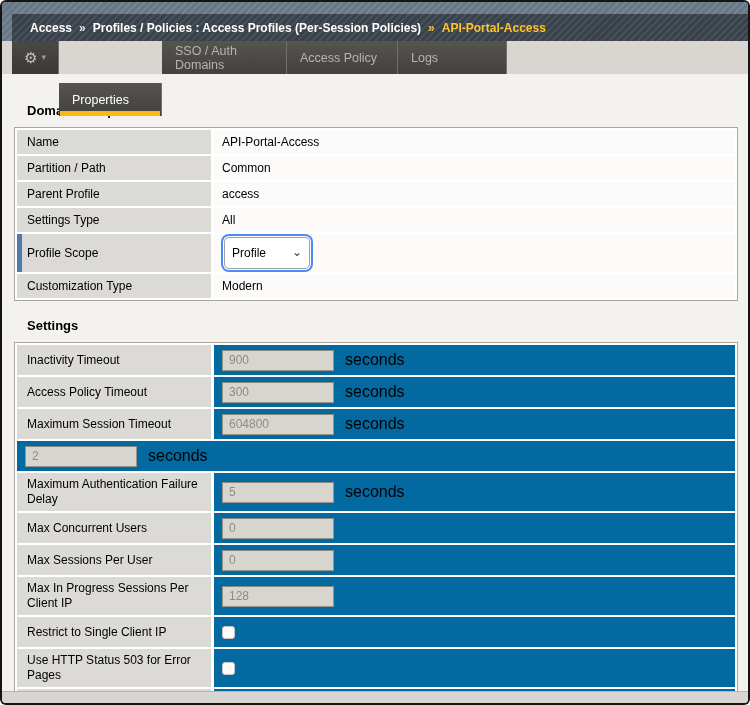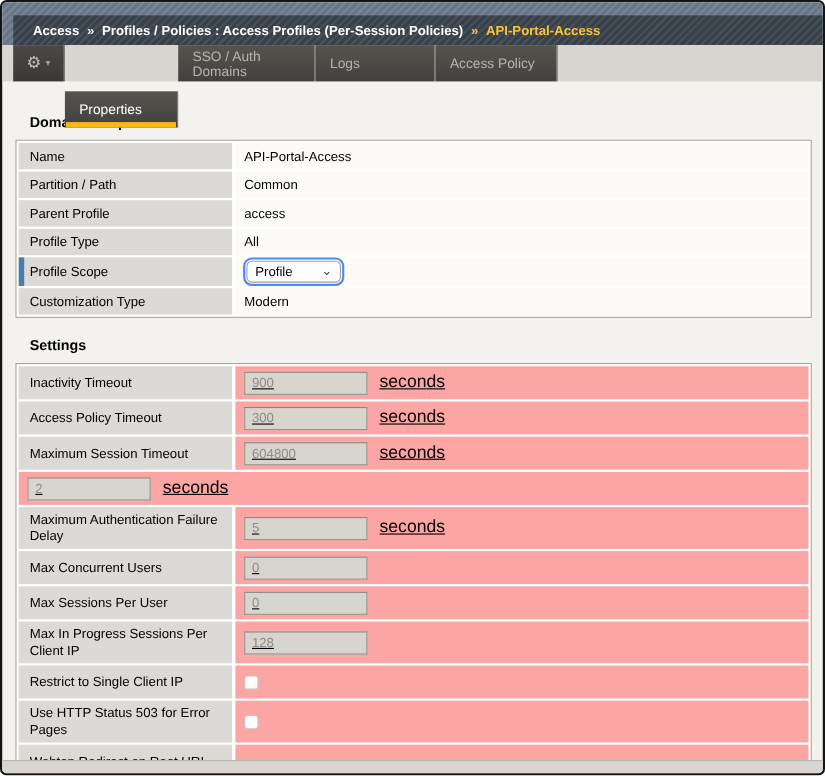--- a/index.html
+++ b/index.html
@@ -60,29 +60,29 @@
   .cell-label {
     width:194px; flex:none; background:#dcdad6; color:#000; font-size:12px;
     padding:4px 6px 4px 10px; display:flex; align-items:center; line-height:1.25;
     position:relative;
   }
   .cell-value { flex:1; font-size:12px; color:#000; display:flex; align-items:center;
                 padding:3px 8px; }
   .gp .cell-label { min-height:24px; }
   .gp .cell-value { background:#fcfbfa; min-height:24px; }
   .st .cell-label { min-height:30px; }
-  .st .cell-value { background:#fca5a5; min-height:30px;text-decoration:underline; }
+  .st .cell-value { background:#0369a1; min-height:30px; }
 
   .row.highlighted .cell-label::before {
     content:""; position:absolute; left:0; top:0; bottom:0; width:5px; background:#4d7cac;
   }
 
   
   .select {
-    min-width:86px; height:20px; background:#fff; border:1px solid #9aa0a6; border-radius:5px;
+    min-width:86px; height:32px; background:#fff; border:1px solid #9aa0a6; border-radius:5px;
     display:flex; align-items:center; justify-content:space-between; gap:8px;
     padding:0 7px; font-size:12px; color:#000; cursor:pointer;
     box-shadow:0 0 0 1px #fff, 0 0 0 3px #4c8bf5; margin-left:2px;
   }
   .select-chevron { color:#3c4043; font-size:12px; line-height:0.6; }
 
   
   .num-input {
     width:112px; height:21px; background:#d8d5ce;
     border:1px solid #97948c; border-top-color:#8a877f;
@@ -119,47 +119,47 @@
       <div class="tab tab-gear">
         <span class="gear-glyph">⚙</span>
         <span class="gear-arrow">▾</span>
       </div>
       <div class="tab tab-props active">
         <span>Properties</span>
       </div>
       <div class="tab tab-sso">
         <span>SSO / Auth Domains</span>
       </div>
+      <div class="tab tab-policy">
+        <span>Access Policy</span>
+      </div>
       <div class="tab tab-logs">
         <span>Logs</span>
       </div>
-      <div class="tab tab-policy">
-        <span>Access Policy</span>
-      </div>
     </div>
 
     <div class="content">
 
       <div class="section-heading gp-heading">Domains Properties</div>
 
       <div class="tbl gp">
         <div class="row">
           <div class="cell-label">Name</div>
           <div class="cell-value">API-Portal-Access</div>
         </div>
         <div class="row">
           <div class="cell-label">Partition / Path</div>
           <div class="cell-value">Common</div>
         </div>
         <div class="row">
           <div class="cell-label">Parent Profile</div>
           <div class="cell-value">access</div>
         </div>
         <div class="row">
-          <div class="cell-label">Profile Type</div>
+          <div class="cell-label">Settings Type</div>
           <div class="cell-value">All</div>
         </div>
         <div class="row highlighted">
           <div class="cell-label">Profile Scope</div>
           <div class="cell-value">
             <div class="select">
               <span>Profile</span>
               <span class="select-chevron">⌄</span>
             </div>
           </div>

